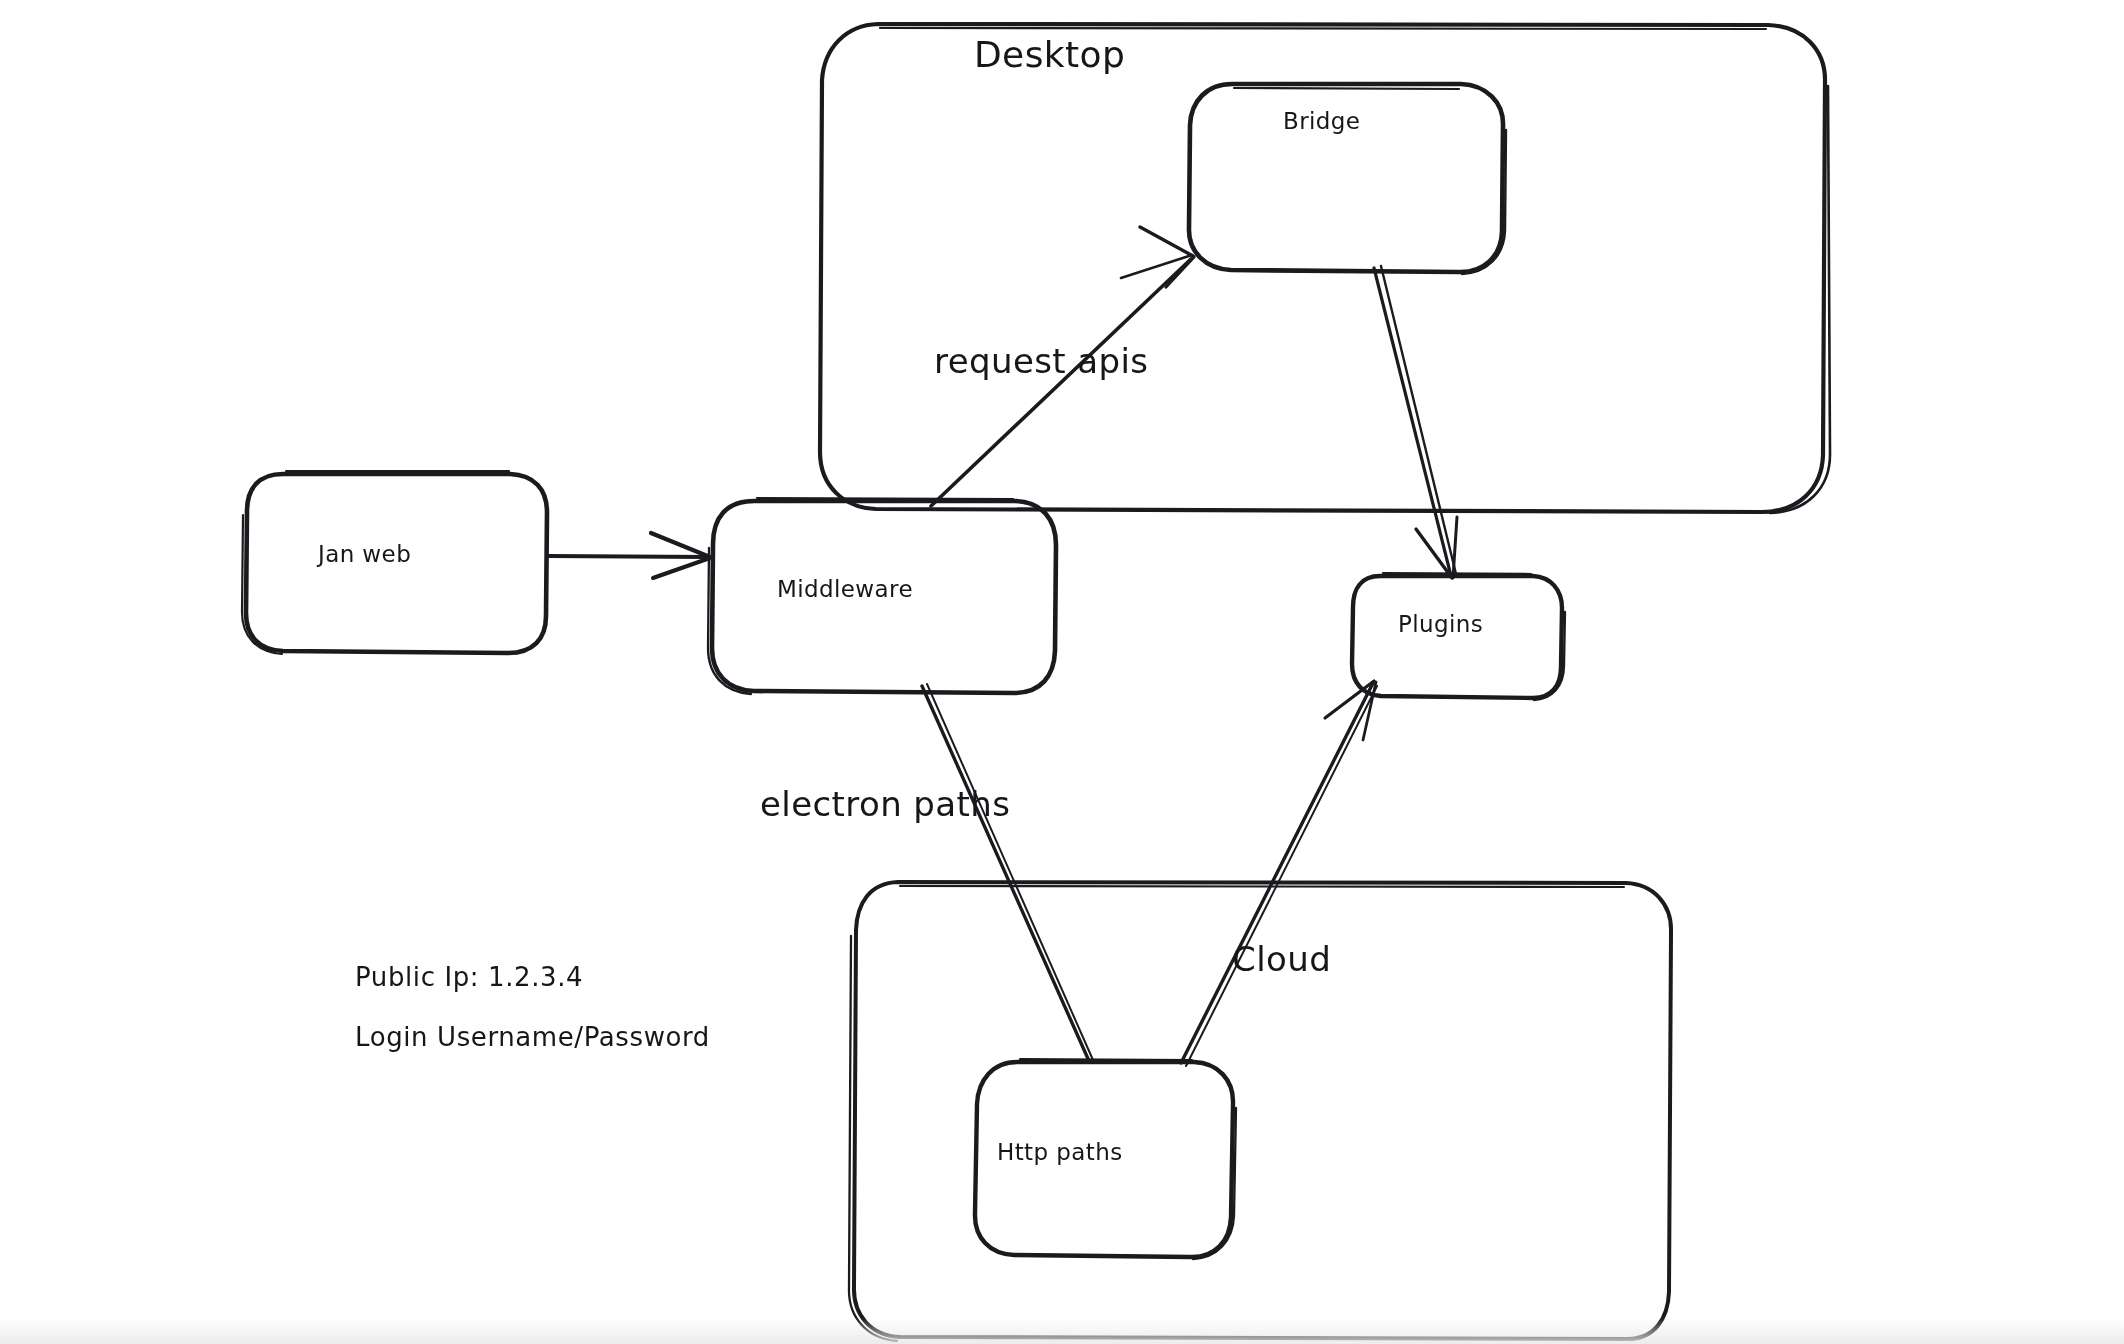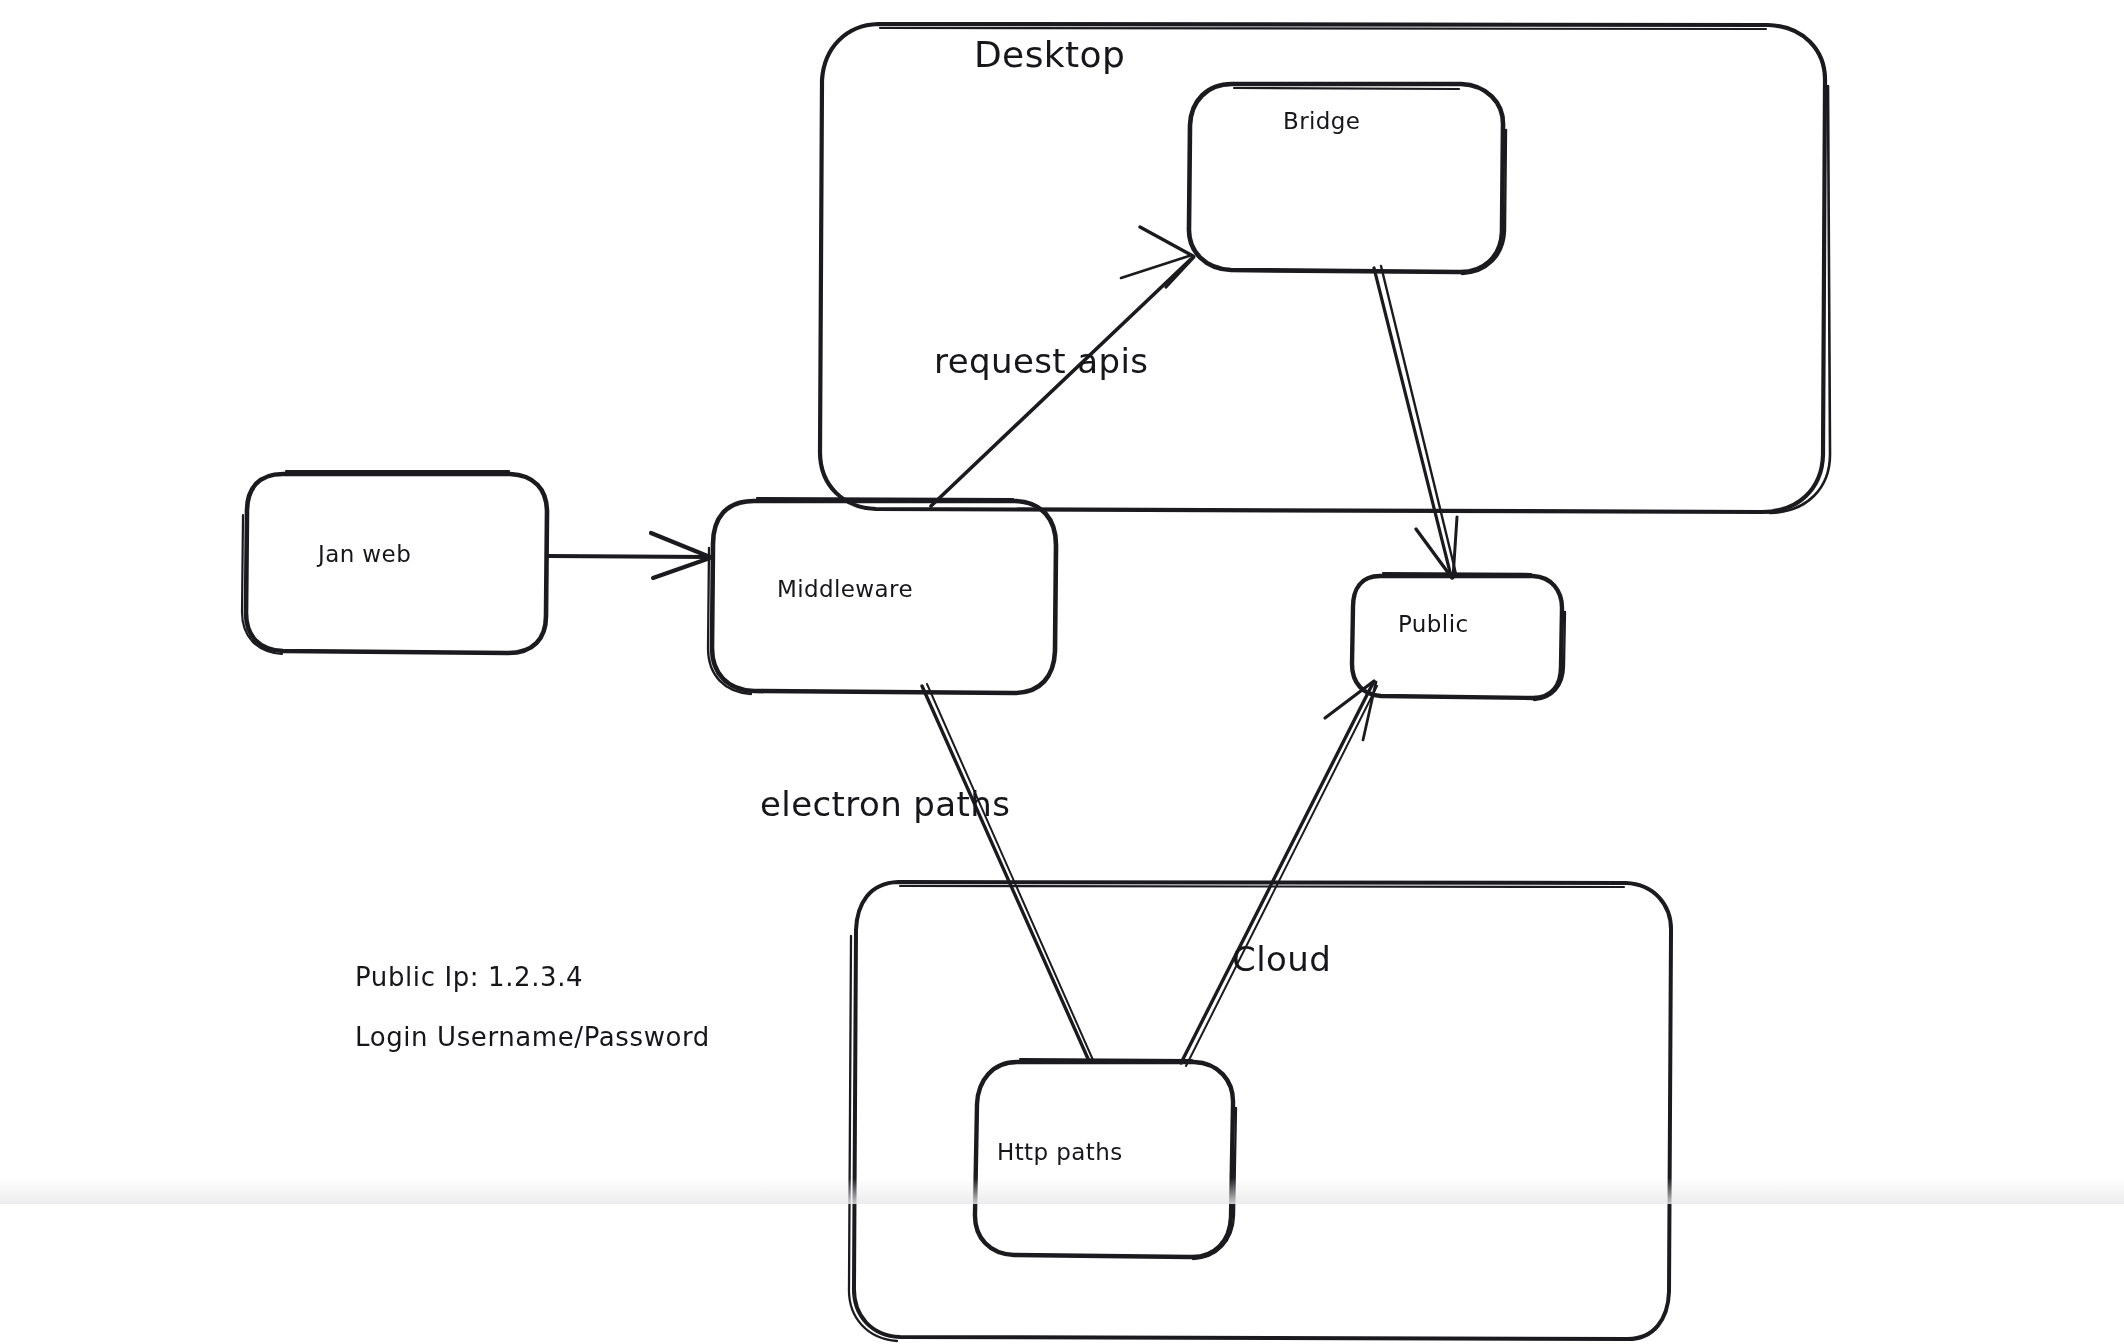--- a/index.html
+++ b/index.html
@@ -10,21 +10,21 @@
   }
   body {
     width: 2124px;
     height: 1344px;
     overflow: hidden;
     font-family: "DejaVu Sans", sans-serif;
   }
   #canvas {
     position: relative;
     width: 2124px;
-    height: 1204px;
+    height: 1344px;
     background: #ffffff;
     text-align: right;
   }
   #canvas svg.layer {
     position: absolute;
     top: 0;
     left: 0;
     width: 2124px;
     height: 1344px;
   }
@@ -213,21 +213,21 @@
   <div class="group-label" style="left:858px; top:960px; line-height:1.28;"></div>
 
   <div class="group-label" style="left:974px; top:34px;">Desktop</div>
 
   <div class="node-label" style="left:1283px; top:108px;">Bridge</div>
 
   <div class="node-label" style="left:318px; top:541px;">Jan web</div>
 
   <div class="node-label" style="left:777px; top:576px;">Middleware</div>
 
-  <div class="node-label" style="left:1398px; top:611px;">Public</div>
+  <div class="node-label" style="left:1398px; top:611px;">Plugins</div>
 
   <div class="node-label" style="left:997px; top:1139px;">Http paths</div>
 
   <div class="edge-label" style="left:934px; top:341px;">request apis</div>
 
   <div class="edge-label" style="left:760px; top:784px;">electron paths</div>
 
   <div class="edge-label" style="left:1232px; top:939px;">Cloud</div>
 
   <div class="note-line" style="left:355px; top:962px;">Public Ip: 1.2.3.4</div>

